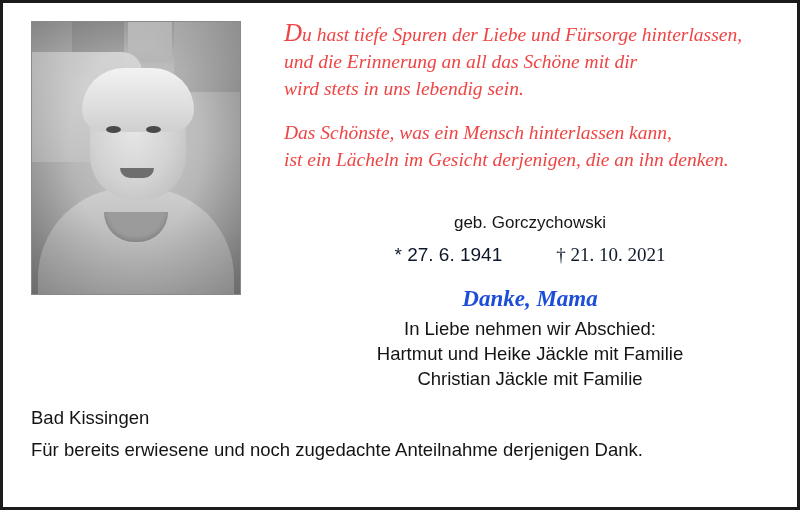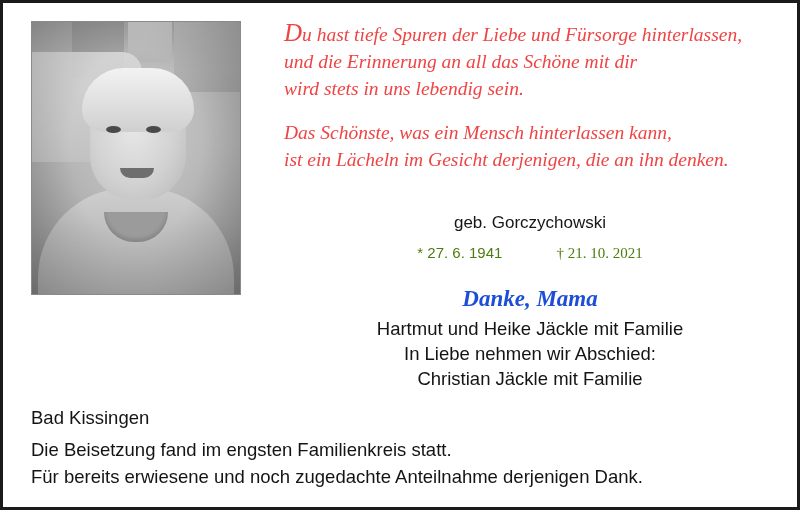--- a/index.html
+++ b/index.html
@@ -174,22 +174,22 @@
     font-size: 17px;
     color: #161616;
   }
   .dates {
     position: absolute;
     left: 281px;
     top: 241px;
     width: 492px;
     text-align: center;
     font-family: "Liberation Sans", sans-serif;
-    font-size: 15px;
-    color: #4d7c0f;
+    font-size: 19px;
+    color: #0f172a;
   }
   .dates .birth { margin-right: 54px; }
   .dates .dagger { font-family: "Liberation Serif", serif; }
 
   .thanks {
     position: absolute;
     left: 281px;
     top: 283px;
     width: 492px;
     text-align: center;
@@ -266,26 +266,25 @@
 
     <div class="maiden">geb. Gorczychowski</div>
 
     <div class="dates">
       <span class="birth">* 27. 6. 1941</span><span class="dagger">† 21. 10. 2021</span>
     </div>
 
     <div class="thanks">Danke, Mama</div>
 
     <div class="family">
+      <div>In Liebe nehmen wir Abschied:</div>
       <div>Hartmut und Heike Jäckle mit Familie</div>
-      <div>In Liebe nehmen wir Abschied:</div>
       <div>Christian Jäckle mit Familie</div>
     </div>
 
     <div class="place">Bad Kissingen</div>
 
     <div class="footer">
-      <div>Die Beisetzung fand im engsten Familienkreis statt.</div>
       <div>Für bereits erwiesene und noch zugedachte Anteilnahme derjenigen Dank.</div>
     </div>
 
   </div>
 </div>
 
 </body></html>

